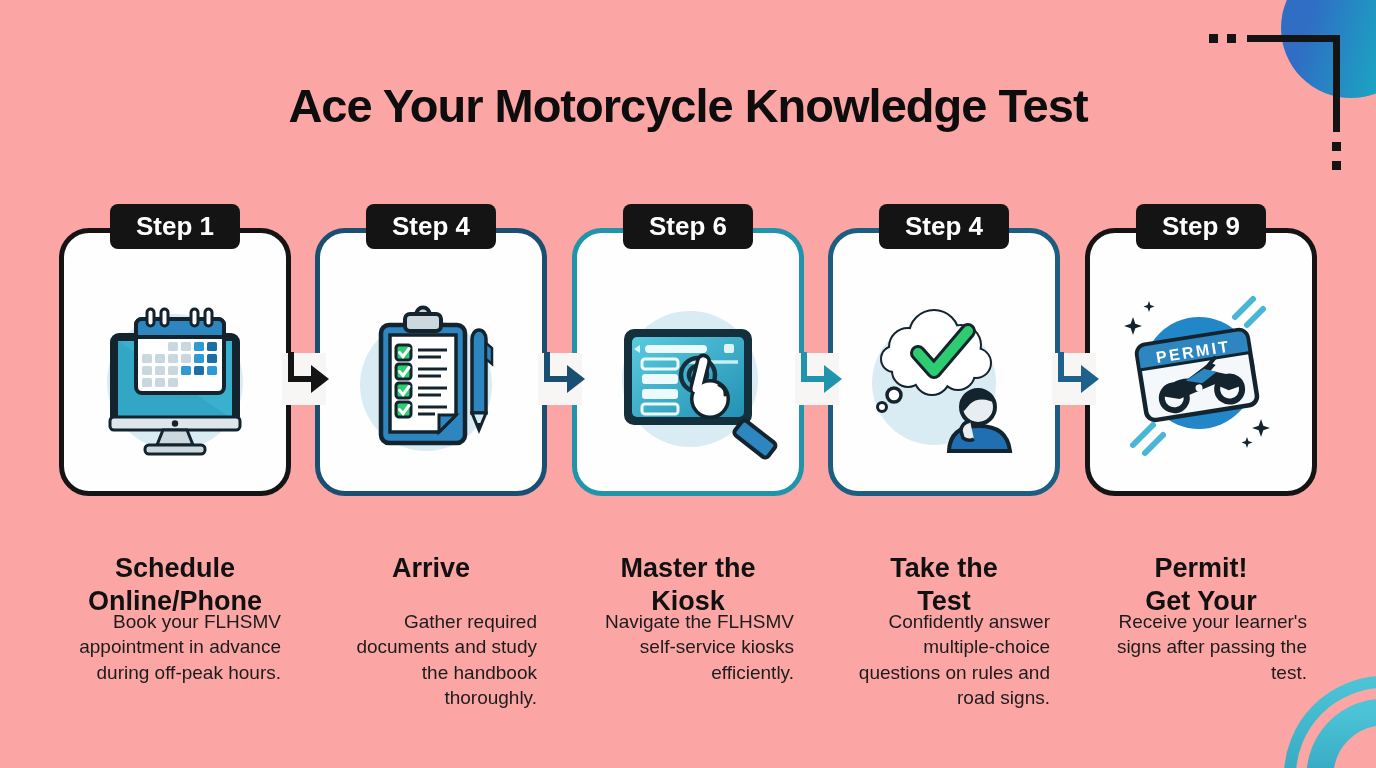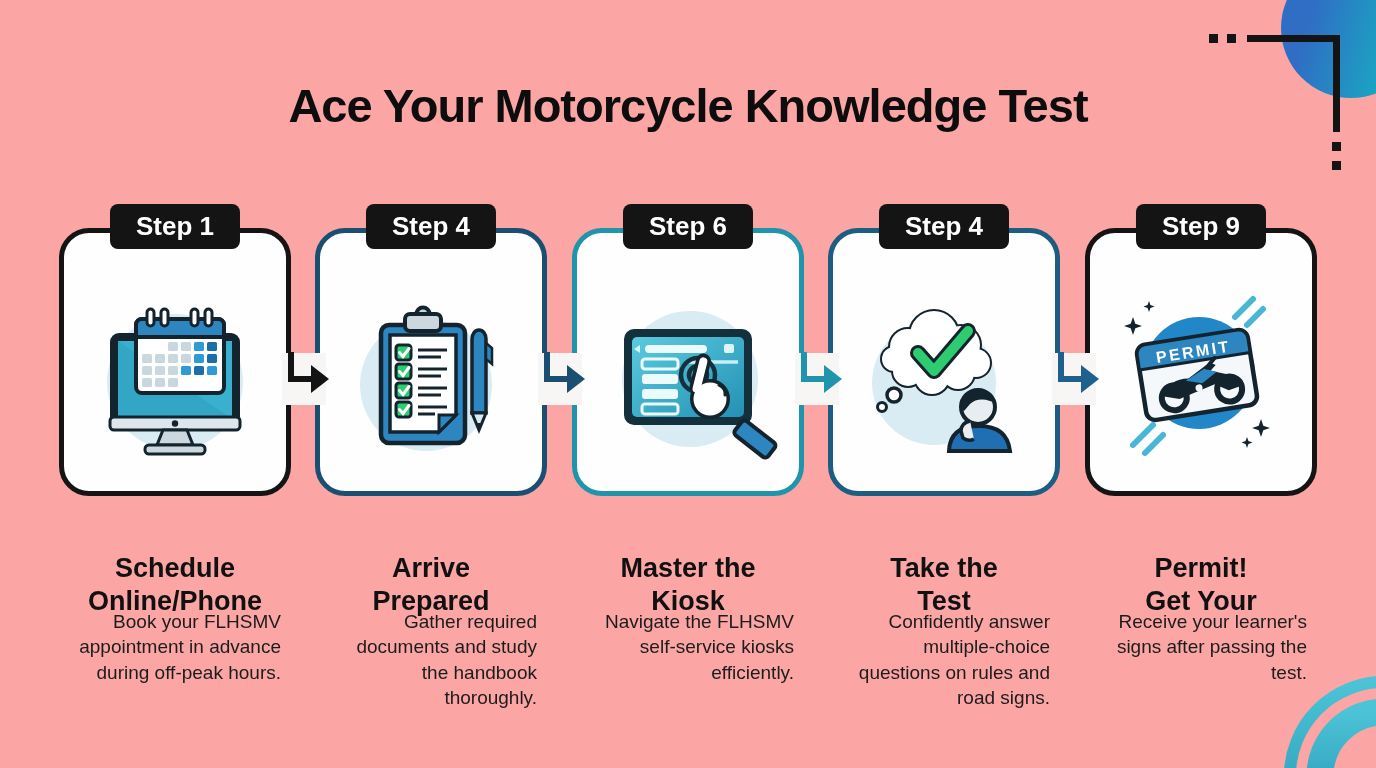--- a/index.html
+++ b/index.html
@@ -171,21 +171,20 @@
           <path d="M131 52 a7 9 0 0 1 14 0 v74 h-14 z" fill="#2e86c1" stroke="#14242e" stroke-width="3.5"></path>
           <path d="M131 126 h14 l-7 17 z" fill="#d9ecf3" stroke="#14242e" stroke-width="3"></path>
           <path d="M145 56 l6 5 v16 l-6 -5 z" fill="#2e86c1" stroke="#14242e" stroke-width="2.5"></path>
           <line x1="138" y1="136" x2="138" y2="143" stroke="#14242e" stroke-width="2.5"></line>
         </g>
       </svg>
     </div>
     <div class="step-badge">Step 4</div>
     <div class="step-title">
       <div>Arrive</div>
-      <div>Prepared</div>
     </div>
     <div class="step-desc">Gather required documents and study the handbook thoroughly.</div>
   </div>
 
   <div class="step-col col-3">
     <div class="step-card" style="border-color: rgb(32, 148, 171);">
       <svg class="icon" width="180" height="180" viewBox="0 0 180 180">
         <defs>
           <linearGradient id="kioskGrad" x1="0" y1="0" x2="1" y2="1">
             <stop offset="0" stop-color="#5bcbdf"></stop>

